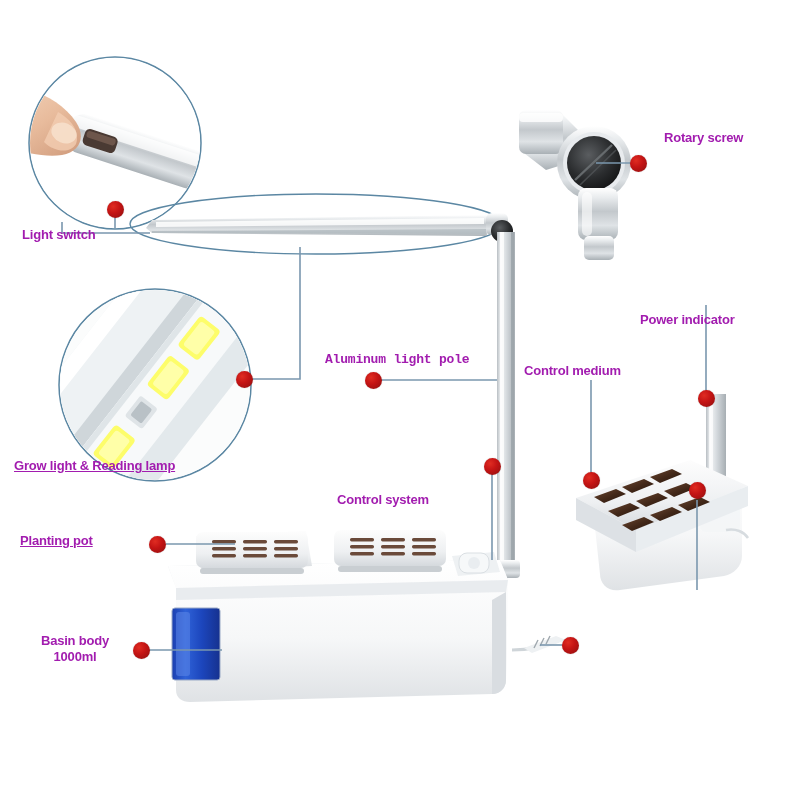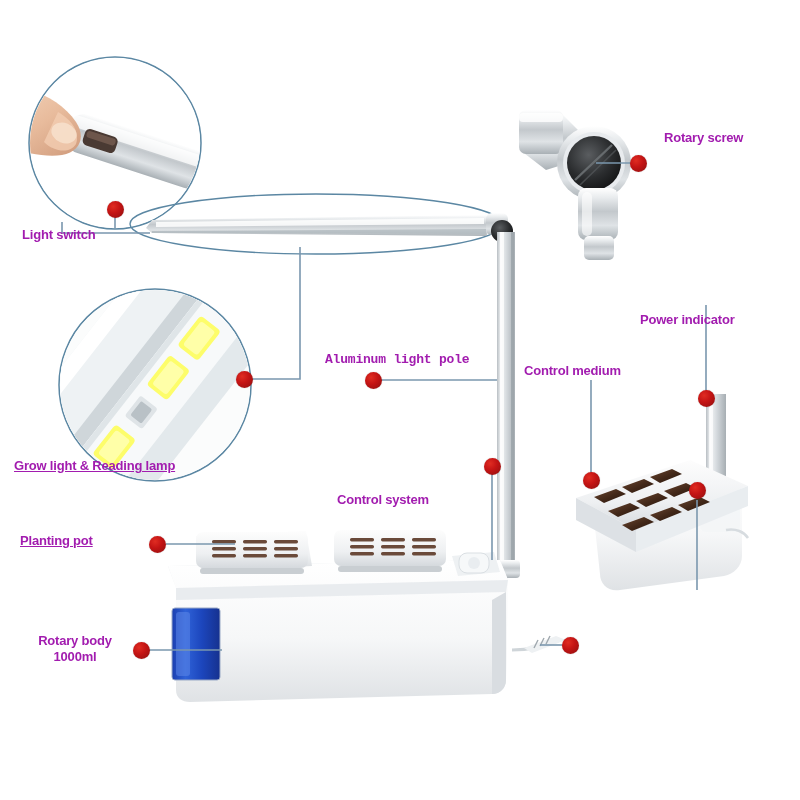--- a/index.html
+++ b/index.html
@@ -301,19 +301,19 @@
 
   <div class="lbl" style="left:325px;top:352px;font-family:Liberation Mono, monospace;">Aluminum light pole</div>
 
   <div class="lbl" style="left:524px;top:363px;">Control medium</div>
 
   <div class="lbl" style="left:337px;top:444px;margin-top:48px;">Control system</div>
 
   <div class="lbl" style="left:20px;top:533px;text-decoration:underline;">Planting pot</div>
 
   <div class="lbl two" style="left:20px;top:633px;width:110px;">
-    <span>Rotary body</span><br>
+    <span>Basin body</span><br>
     <span>1000ml</span>
   </div>
 
 
 
 </div>
 
 </body></html>

